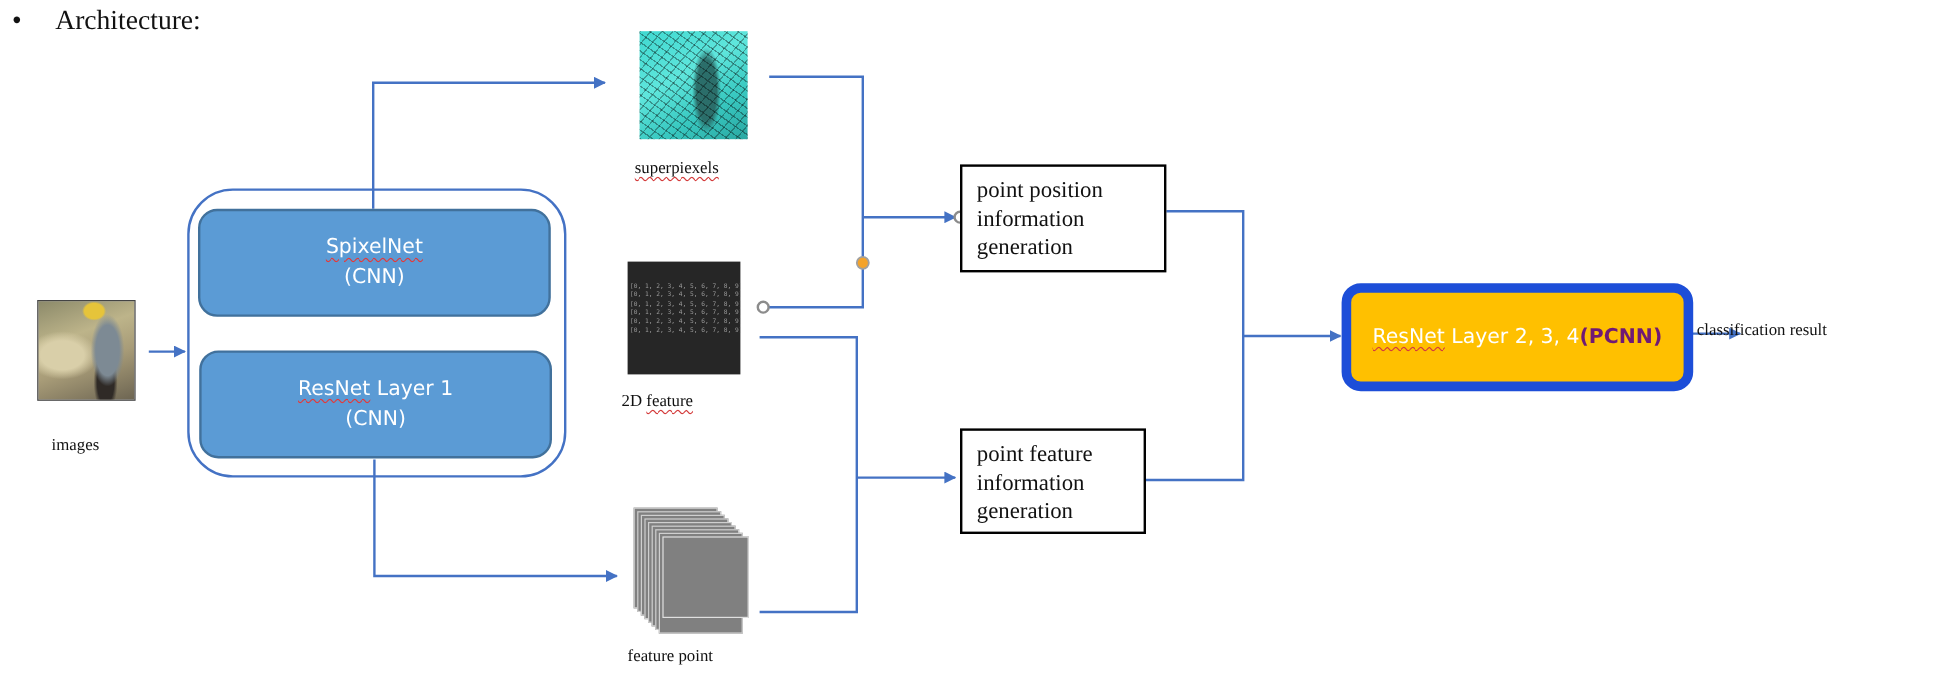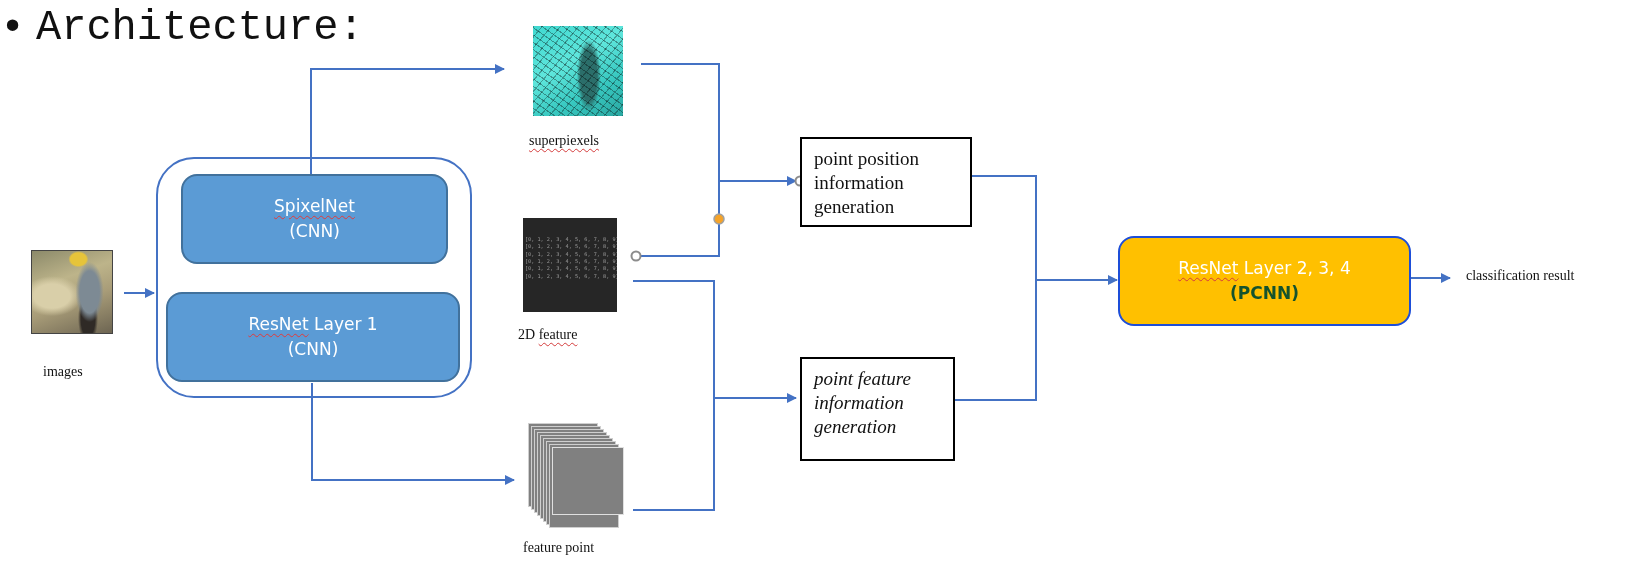--- a/index.html
+++ b/index.html
@@ -1,29 +1,29 @@
 <!DOCTYPE html>
 <html><head>
 <meta charset="utf-8">
 <style>
   html, body { margin:0; padding:0; background:#ffffff; }
   body { width:1630px; height:569px; position:relative; overflow:hidden; font-family:"Liberation Serif", serif; }
   .abs { position:absolute; }
   .serif { font-family:"Liberation Serif", serif; color:#111; }
   .sans { font-family:"DejaVu Sans", sans-serif; }
-  .heading { left:0; top:4px; font-size:42px;font-family:Liberation Mono, monospace; }
+  .heading { left:10px; top:4px; font-size:23px; }
   .heading .bullet { display:inline-block; width:36px; }
   .label { font-size:14px; white-space:nowrap; }
   .squig { text-decoration: underline wavy #d43c3c; text-decoration-thickness:1px; text-underline-offset:3px; }
   .outer-box { left:156px; top:157px; width:316px; height:241px; border:2px solid #4472c4; border-radius:38px; box-sizing:border-box; background:transparent; }
   .blue-box { background:#5b9bd5; border:2px solid #41719c; border-radius:16px; box-sizing:border-box; color:#fff; display:flex; flex-direction:column; align-items:center; justify-content:center; font-size:17px; line-height:25px; }
   .blue-box .squig { text-decoration-color:#e23a3a; }
   .text-box { border:2px solid #000; background:#fff; box-sizing:border-box; font-size:19px; line-height:24px; padding:8px 12px; }
-  .orange-box { background:#ffc000; border:2px solid #1d4ed8; border-radius:16px; box-sizing:border-box; display:flex; flex-direction:column; align-items:center; justify-content:center; font-size:17px; line-height:25px; color:#fff; }
-  .pcnn { color:#14532d; font-weight:bold;text-align:center; }
+  .orange-box { background:#ffc000; border:8px solid #1d4ed8; border-radius:16px; box-sizing:border-box; display:flex; flex-direction:row; align-items:center; justify-content:center; font-size:17px; line-height:25px; color:#fff; }
+  .pcnn { color:#701a75; font-weight:bold;text-align:center; }
   .thumb-photo { left:31px; top:250px; width:82px; height:84px; border:1px solid #444; box-sizing:border-box;
     background:
       radial-gradient(ellipse 10px 8px at 58% 10%, #e6c43a 80%, transparent 100%),
       radial-gradient(ellipse 14px 30px at 72% 50%, #7d8a94 70%, transparent 100%),
       radial-gradient(ellipse 10px 26px at 70% 82%, #2f2a26 70%, transparent 100%),
       radial-gradient(ellipse 30px 20px at 25% 55%, #d9cfa9 60%, transparent 100%),
       linear-gradient(160deg, #8c8a6a 0%, #bdb48a 35%, #a89c78 60%, #6d6552 100%);
   }
   .thumb-spx { left:533px; top:26px; width:90px; height:90px; box-sizing:border-box;
     background:
@@ -71,21 +71,21 @@
   </g>
   <circle cx="719" cy="219" r="5" fill="#f4a32a" stroke="#a0a0a0" stroke-width="1.5"></circle>
   <circle cx="636" cy="256" r="4.5" fill="#fff" stroke="#8c8c8c" stroke-width="2"></circle>
   <circle cx="800" cy="181" r="4.5" fill="#fff" stroke="#8c8c8c" stroke-width="2"></circle>
 </svg>
 
 <div class="abs thumb-photo"></div>
 <div class="abs serif label" style="left:43px; top:364px;">images</div>
 
 <div class="abs outer-box"></div>
-<div class="abs blue-box sans" style="left:165px; top:174px; width:267px; height:90px;margin-left:16px;">
+<div class="abs blue-box sans" style="left:165px; top:174px; width:294px; height:90px;">
   <span class="squig">SpixelNet</span>
   <span>(CNN)</span>
 </div>
 <div class="abs blue-box sans" style="left:166px; top:292px; width:294px; height:90px;">
   <span><span class="squig">ResNet</span><span> Layer 1</span></span>
   <span>(CNN)</span>
 </div>
 
 <div class="abs thumb-spx"></div>
 <div class="abs serif label" style="left:529px; top:133px;"><span class="squig">superpiexels</span></div>
@@ -109,24 +109,24 @@
   <div class="stack-layer" style="left:24px; top:24px; width:72px; height:68px; border-color:#e0e0e0;"></div>
 </div>
 <div class="abs serif label" style="left:523px; top:540px;">feature point</div>
 
 <div class="abs text-box serif" style="left:800px; top:137px; width:172px; height:90px;">
   <div>point position</div>
   <div>information</div>
   <div>generation</div>
 </div>
 
-<div class="abs text-box serif" style="left:800px; top:357px; width:155px; height:104px;font-style:italic;">
+<div class="abs text-box serif" style="left:800px; top:357px; width:155px; height:88px;">
   <div>point feature</div>
   <div>information</div>
   <div>generation</div>
 </div>
 
 <div class="abs orange-box sans" style="left:1118px; top:236px; width:293px; height:90px;">
   <span><span class="squig">ResNet</span><span> Layer 2, 3, 4</span></span>
   <span class="pcnn">(PCNN)</span>
 </div>
 
-<div class="abs serif label" style="left:1466px; top:268px;">classification result</div>
+<div class="abs serif label" style="left:1414px; top:268px;">classification result</div>
 
 </body></html>

